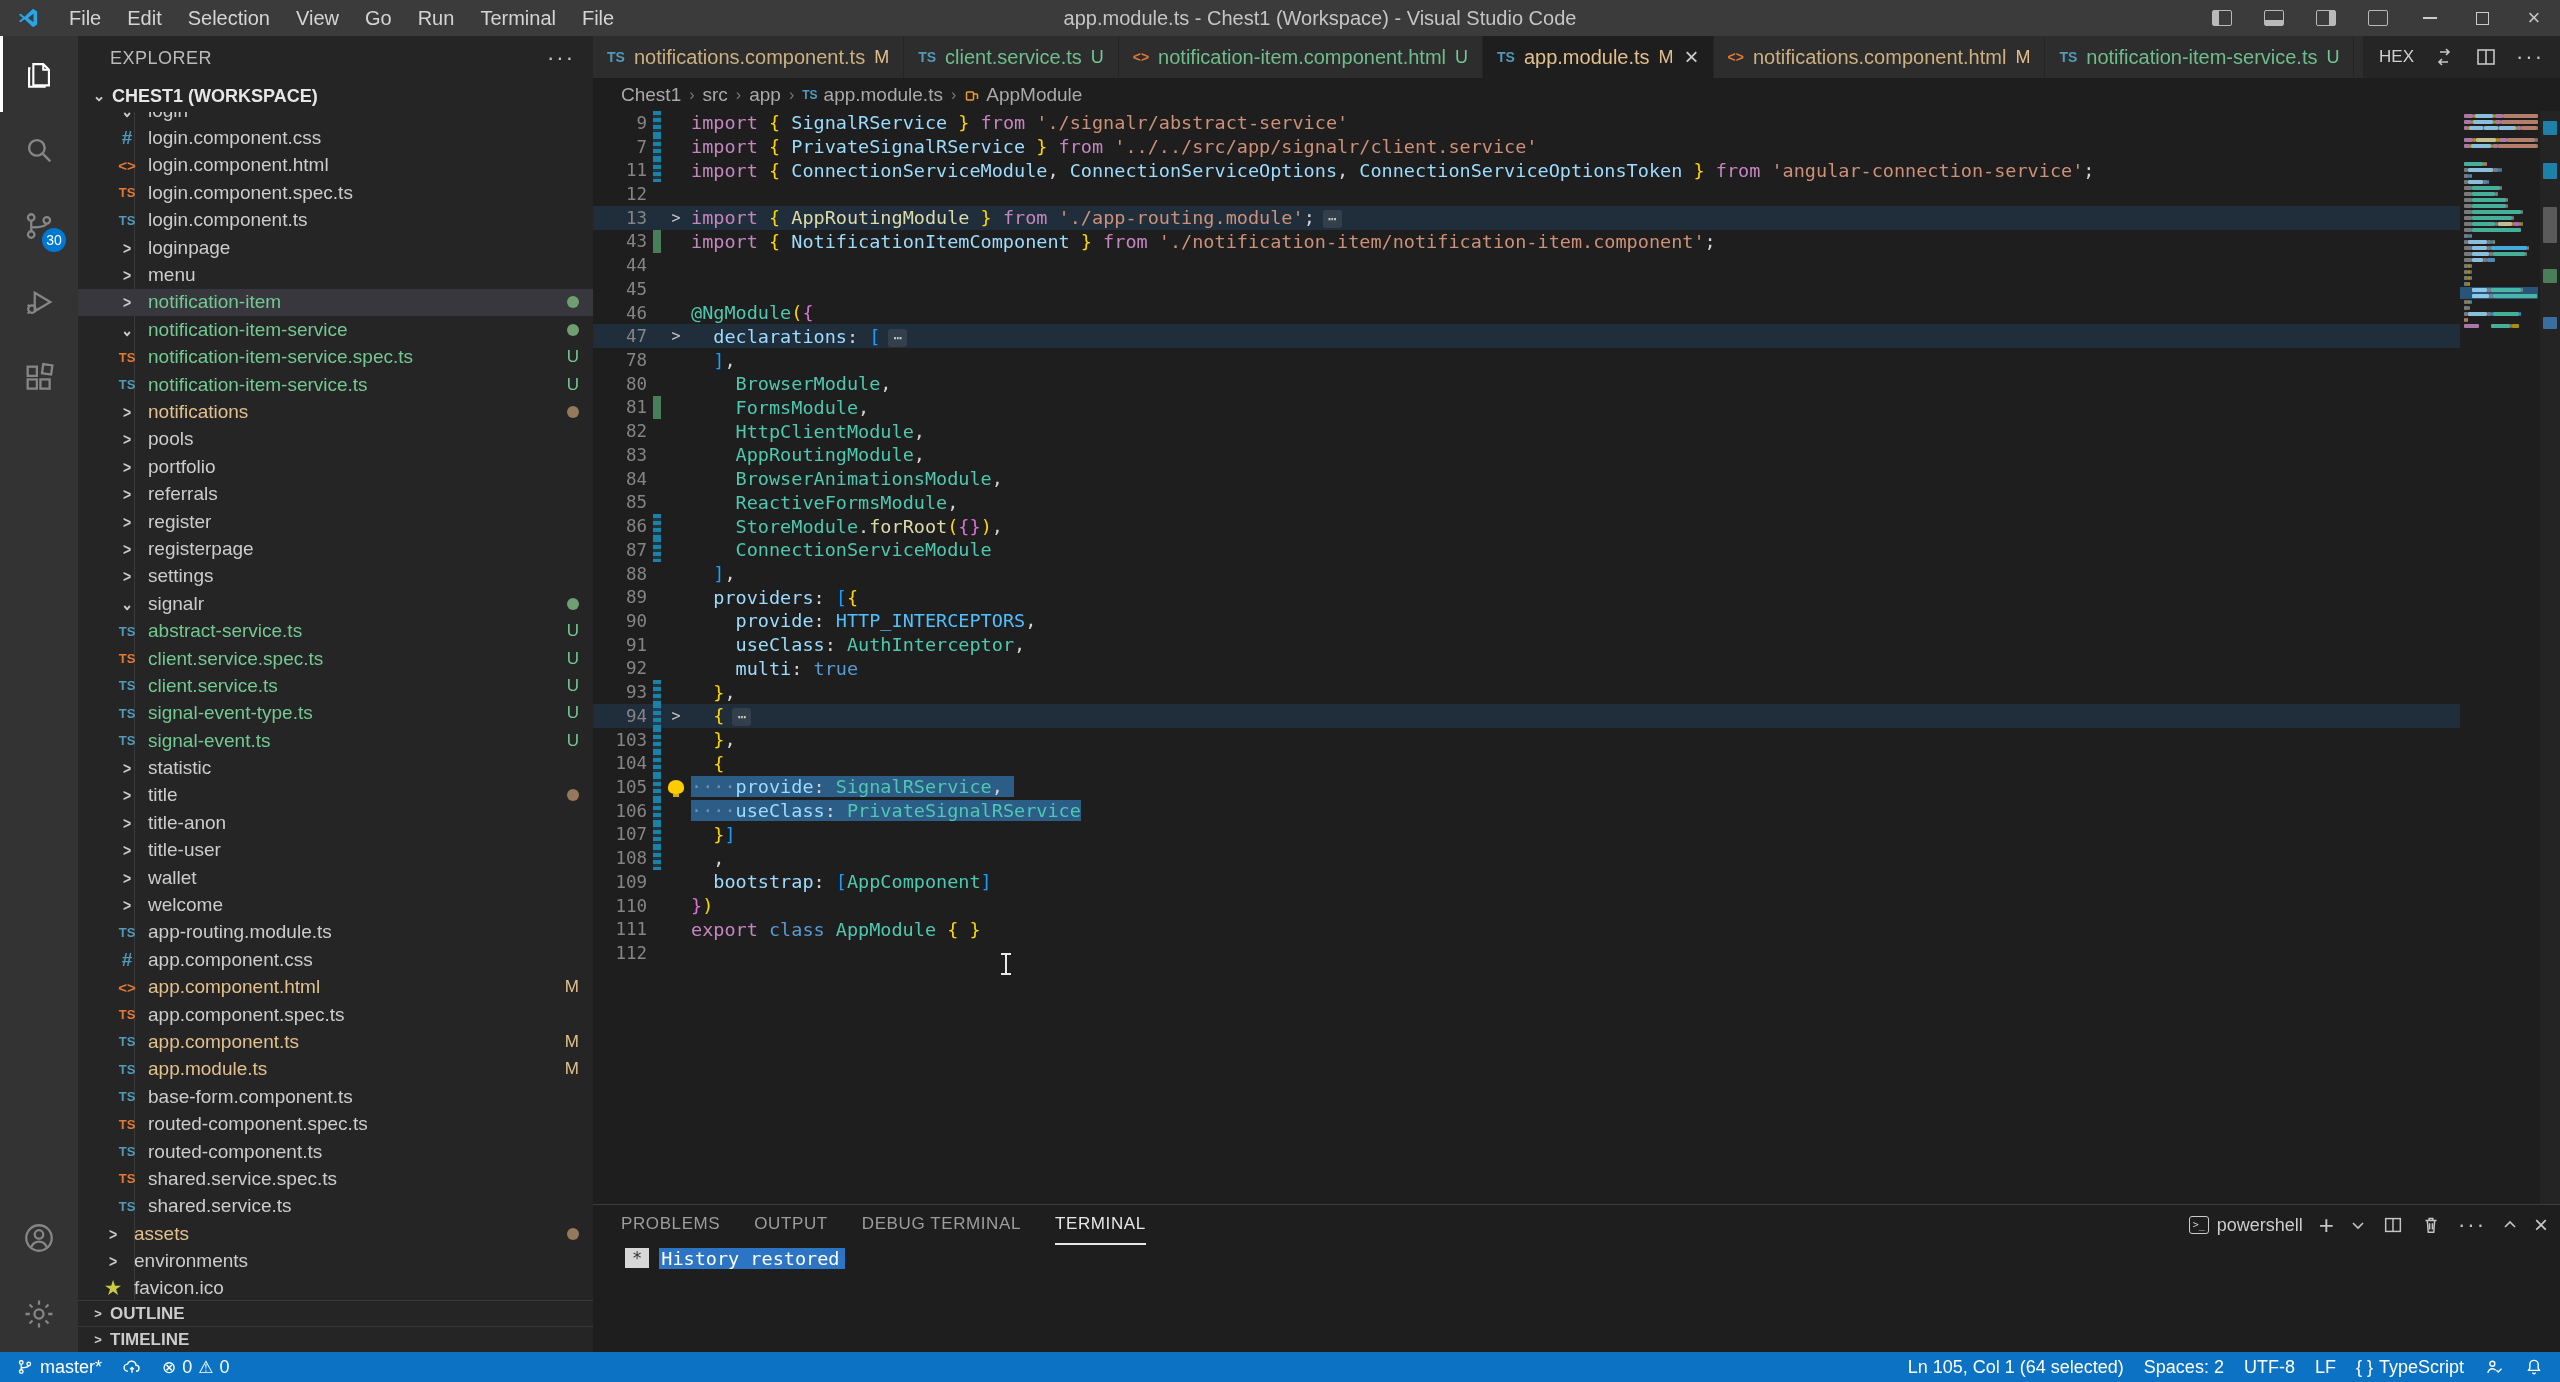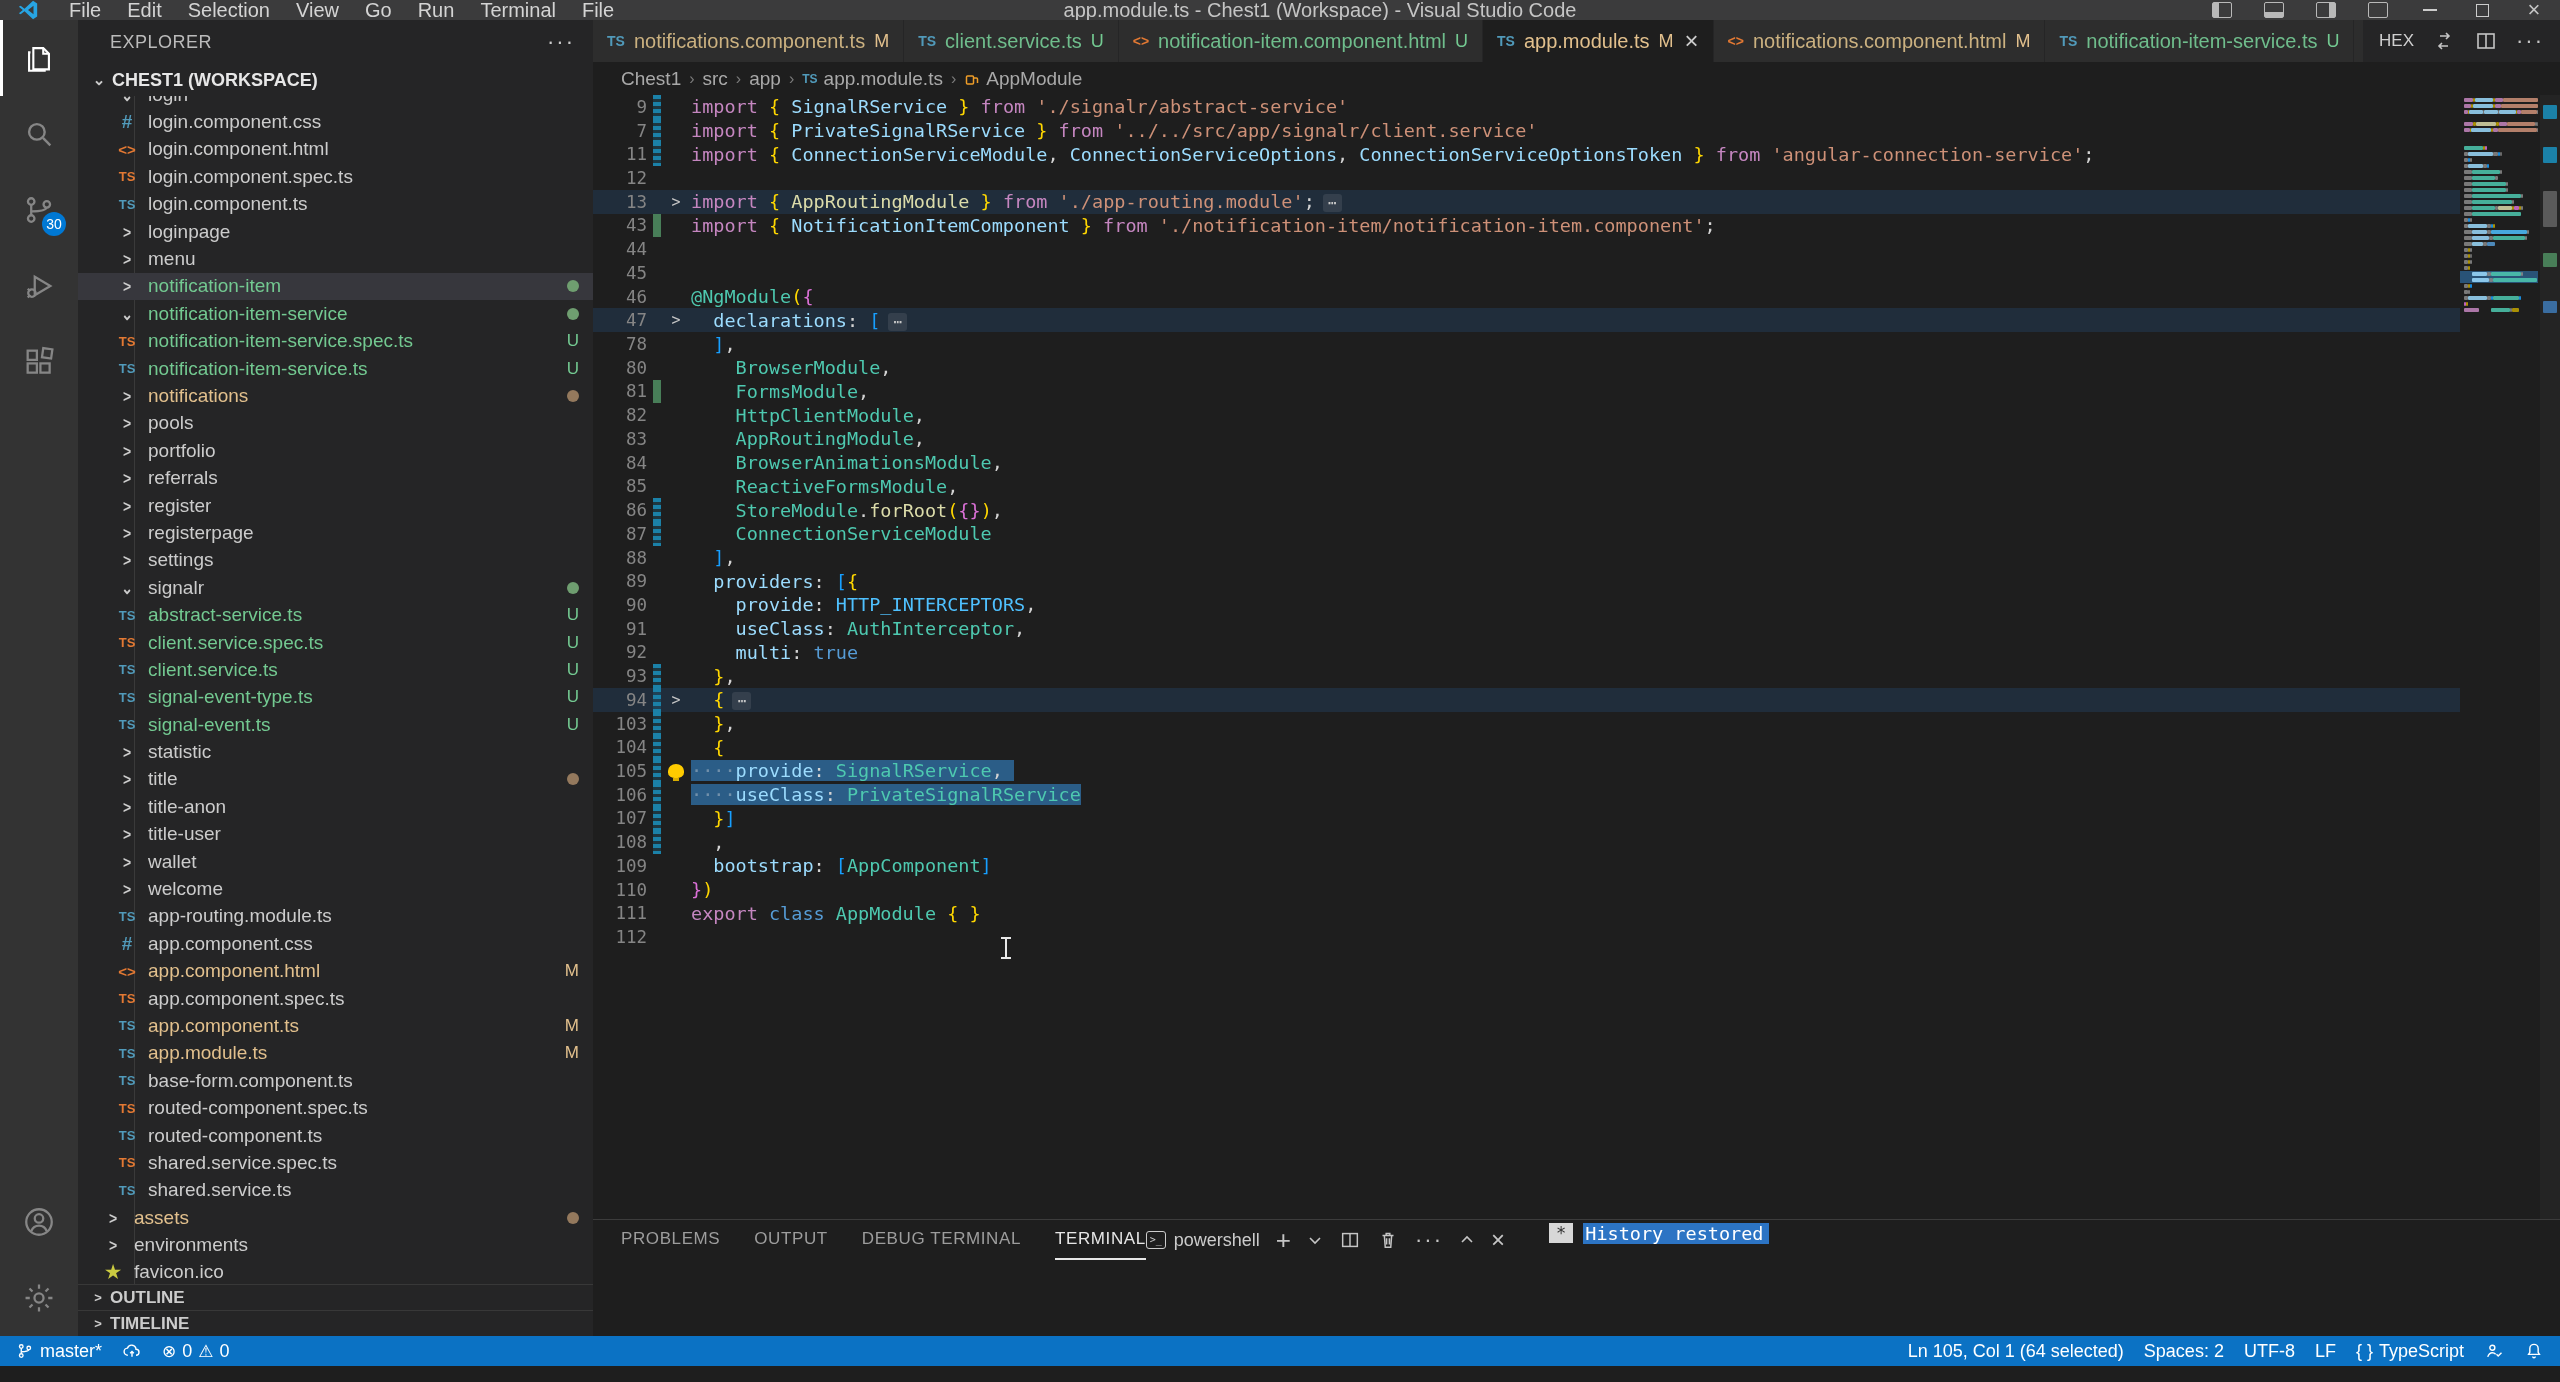--- a/index.html
+++ b/index.html
@@ -1,21 +1,21 @@
 <!DOCTYPE html>
 <html><head>
 <meta charset="utf-8">
 <style>
   * { margin:0; padding:0; box-sizing:border-box; }
   html,body { width:2560px; height:1382px; overflow:hidden; background:#1e1e1e;
     font-family:"Liberation Sans", sans-serif; -webkit-font-smoothing:antialiased; }
   svg { display:block; }
 
   
-  #titlebar { height:20px; background:#3b3b3c; display:flex; align-items:center; position:relative; color:#cccccc; }
+  #titlebar { height:36px; background:#3b3b3c; display:flex; align-items:center; position:relative; color:#cccccc; }
   .vs-logo { width:56px; display:flex; justify-content:center; }
   #menubar { display:flex; }
   .menu-item { padding:0 13px; font-size:20px; line-height:36px; color:#d4d4d4; cursor:default; }
   .win-title { position:absolute; left:50%; transform:translateX(-50%); font-size:20px; color:#c5c5c5; white-space:nowrap;margin-left:40px; }
   .win-controls { margin-left:auto; display:flex; align-items:center; height:36px; }
   .wc-btn { width:52px; height:36px; display:flex; align-items:center; justify-content:center; color:#c5c5c5; }
   .lay-ic { width:20px; height:16px; border:1.5px solid #b9b9b9; border-radius:2px; position:relative; }
   .lay-ic.sb::before { content:""; position:absolute; left:0; top:0; bottom:0; width:6px; background:#b9b9b9; }
   .lay-ic.pn::before { content:""; position:absolute; left:0; right:0; bottom:0; height:5px; background:#b9b9b9; }
   .lay-ic.sc::before { content:""; position:absolute; right:0; top:0; bottom:0; width:6px; background:#b9b9b9; }
@@ -120,21 +120,21 @@
   .m-pr{background:#9CDCFE}.m-c{background:#4FC1FF}.m-bool{background:#569CD6}.m-fn{background:#DCDCAA}
   .m-ws{background:transparent}.m-fold{background:#777}
   #ruler { position:absolute; top:0; right:0; width:20px; bottom:0; background:#242424; }
   #ruler .rm { position:absolute; left:3px; right:3px; border-radius:1px; }
 
   .ibeam { position:absolute; width:2px; height:22px; background:#e8e8e8; }
   .ibeam::before,.ibeam::after { content:""; position:absolute; left:-4px; width:10px; height:2px; background:#e8e8e8; }
   .ibeam::after { bottom:0; }
 
   
-  #panel { height:117px; border-top:1px solid #3c3c3c; display:flex; }
+  #panel { height:148px; border-top:1px solid #3c3c3c; display:flex; flex-direction:column; }
   .panel-head { height:40px; display:flex; align-items:center; padding:0 12px 0 28px; }
   .panel-tabs { display:flex; gap:34px; }
   .ptab { font-size:17px; letter-spacing:.6px; color:#9d9d9d; line-height:38px; cursor:pointer; border-bottom:2px solid transparent; }
   .ptab.active { color:#e7e7e7; border-bottom-color:#e7e7e7; }
   .panel-actions { margin-left:auto; display:flex; align-items:center; gap:16px; color:#cccccc; }
   .shell-chip { display:flex; align-items:center; gap:8px; font-size:18px; color:#cccccc; cursor:pointer; }
   .term-ic { width:20px; height:18px; border:1.5px solid #cccccc; border-radius:3px; font-size:10px; line-height:15px; text-align:center; font-family:"DejaVu Sans Mono",monospace; }
   .pa-ic { cursor:pointer; color:#c5c5c5; }
   .panel-body { flex:1; font-family:"DejaVu Sans Mono","Liberation Mono",monospace; font-size:18.5px; color:#cccccc; padding-left:32px; position:relative; }
   .term-line { height:26px; display:flex; align-items:center; }

